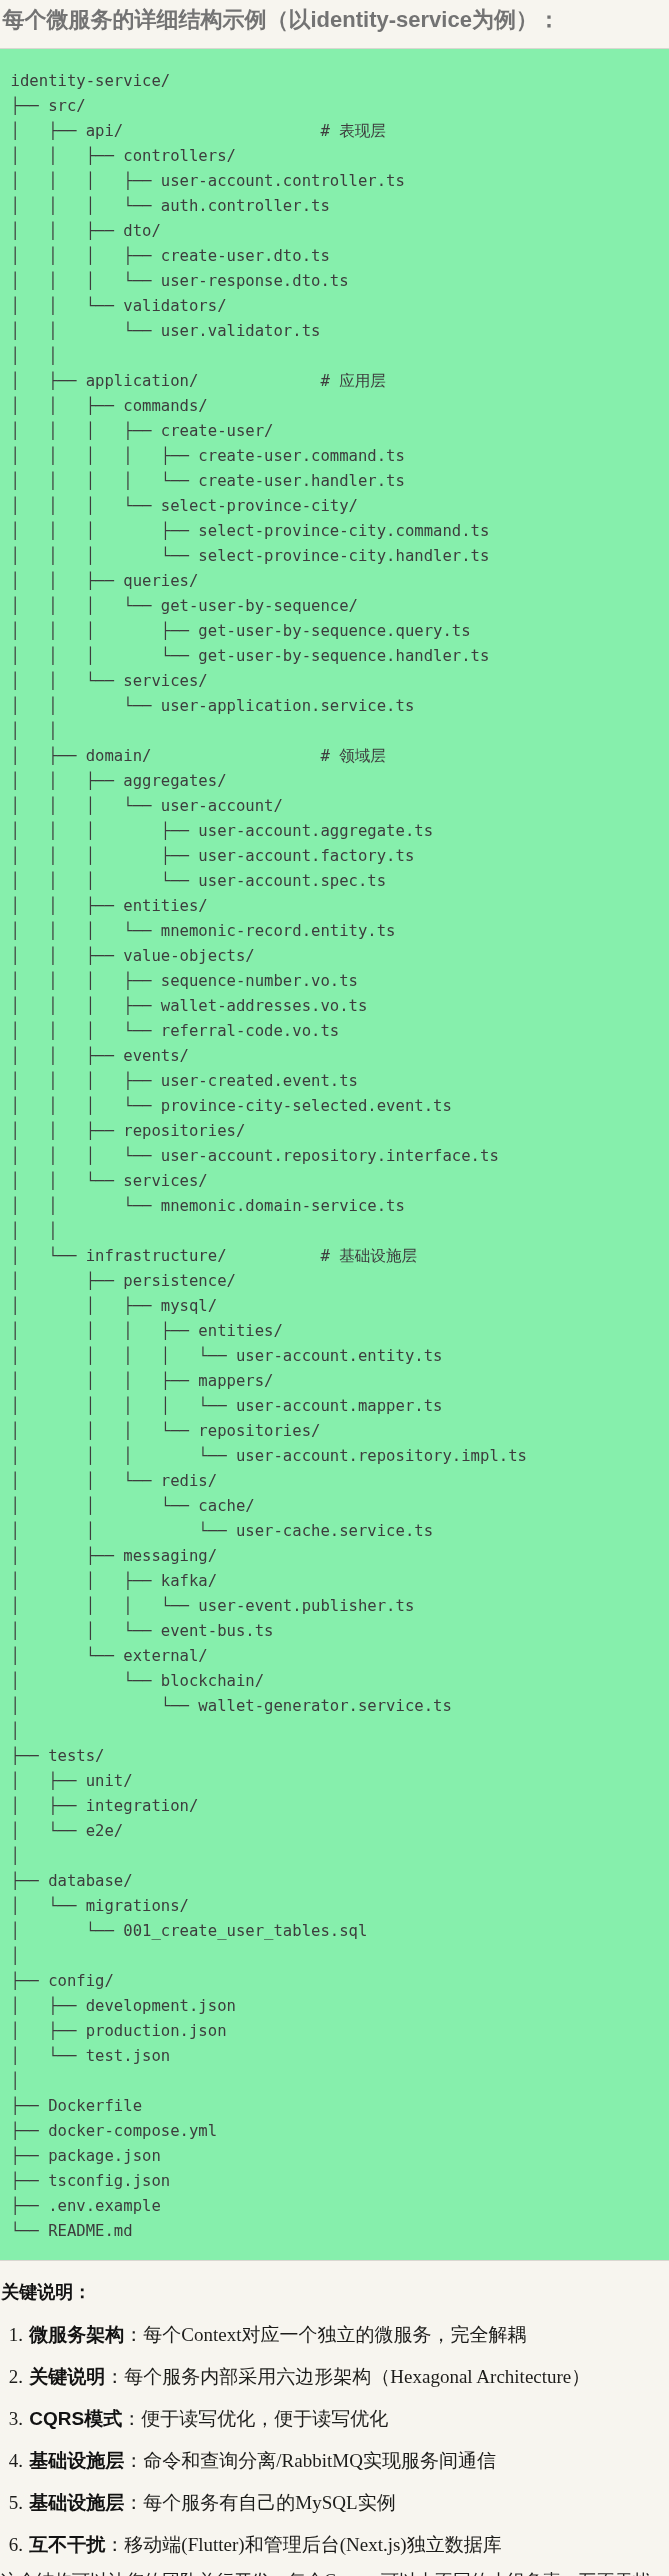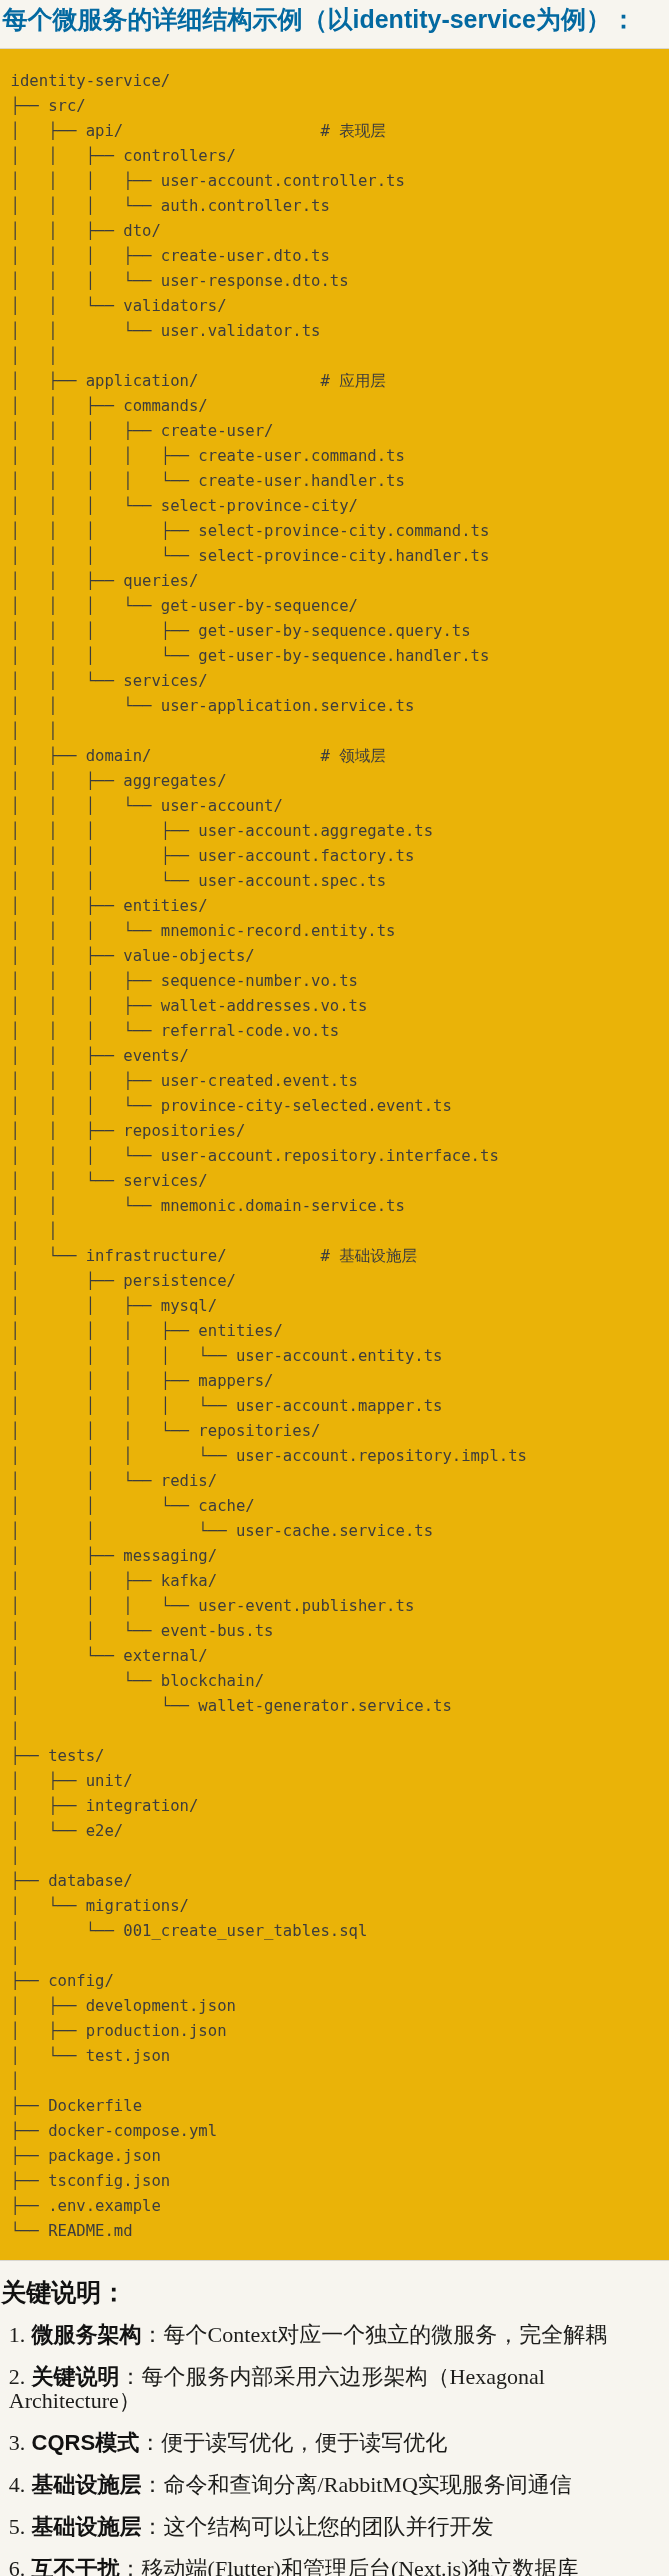--- a/index.html
+++ b/index.html
@@ -6,55 +6,55 @@
   body {
     width: 669px;
     background: #f7f5ef;
     color: #141413;
     font-family: "Liberation Sans", sans-serif;
   }
   .page { padding: 6.3px 0 13.8px 0; }
 
   .doc-title {
     margin: 0 5px 0 2.5px;
-    font-size: 25px;
+    font-size: 22px;
     line-height: 27.5px;
     font-weight: 700;
-    color: #0369a1;
+    color: #737373;
     font-family: "Liberation Sans", sans-serif;
   }
 
   .code-block {
     margin: 13.8px 0 0 0;
-    background: #eab308;
+    background: #86efac;
     border-top: 0.6px solid #d9d7d1;
     border-bottom: 0.6px solid #d9d7d1;
     padding: 20px 10px 16.3px 10.6px;
     font-family: "DejaVu Sans Mono", "Liberation Mono", monospace;
     font-size: 15.6px;
     line-height: 25px;
     color: #3d3d3d;
     white-space: pre;
     overflow: hidden;
   }
 
   .notes-heading {
     margin: 19px 0 0 1.3px;
-    font-size: 25px;
+    font-size: 18px;
     line-height: 25px;
     font-weight: 700;
     color: #121212;
     font-family: "Liberation Sans", sans-serif;
   }
 
   .notes-list { list-style: none; margin: 0; padding: 0; }
   .notes-list li {
     margin: 18px 3.8px 0 8.8px;
     font-family: "Liberation Serif", serif;
-    font-size: 22px;
+    font-size: 19px;
     line-height: 24px;
     color: #1d1d1b;
   }
   .notes-list .num {
     font-family: "Liberation Serif", serif;
     margin-right: 6.3px;
   }
   .notes-list strong {
     font-family: "Liberation Sans", sans-serif;
     font-weight: 700;
@@ -164,20 +164,20 @@
 ├── .env.example
 └── README.md</code></pre>
 
   <h2 class="notes-heading">关键说明：</h2>
 
   <ol class="notes-list">
     <li><span class="num">1.</span><strong>微服务架构</strong><span>：每个Context对应一个独立的微服务，完全解耦</span></li>
     <li><span class="num">2.</span><strong>关键说明</strong><span>：每个服务内部采用六边形架构（Hexagonal Architecture）</span></li>
     <li><span class="num">3.</span><strong>CQRS模式</strong><span>：便于读写优化，便于读写优化</span></li>
     <li><span class="num">4.</span><strong>基础设施层</strong><span>：命令和查询分离/RabbitMQ实现服务间通信</span></li>
-    <li><span class="num">5.</span><strong>基础设施层</strong><span>：这个结构可以让您的团队并行开发</span></li>
+    <li><span class="num">5.</span><strong>基础设施层</strong><span>：每个服务有自己的MySQL实例</span></li>
     <li><span class="num">6.</span><strong>互不干扰</strong><span>：移动端(Flutter)和管理后台(Next.js)独立数据库</span></li>
   </ol>
 
   <p class="closing-paragraph">这个结构可以让您的团队并行开发，每个Context可以由不同的小组负责，互不干扰。</p>
 
 </div>
 
 
 </body></html>

